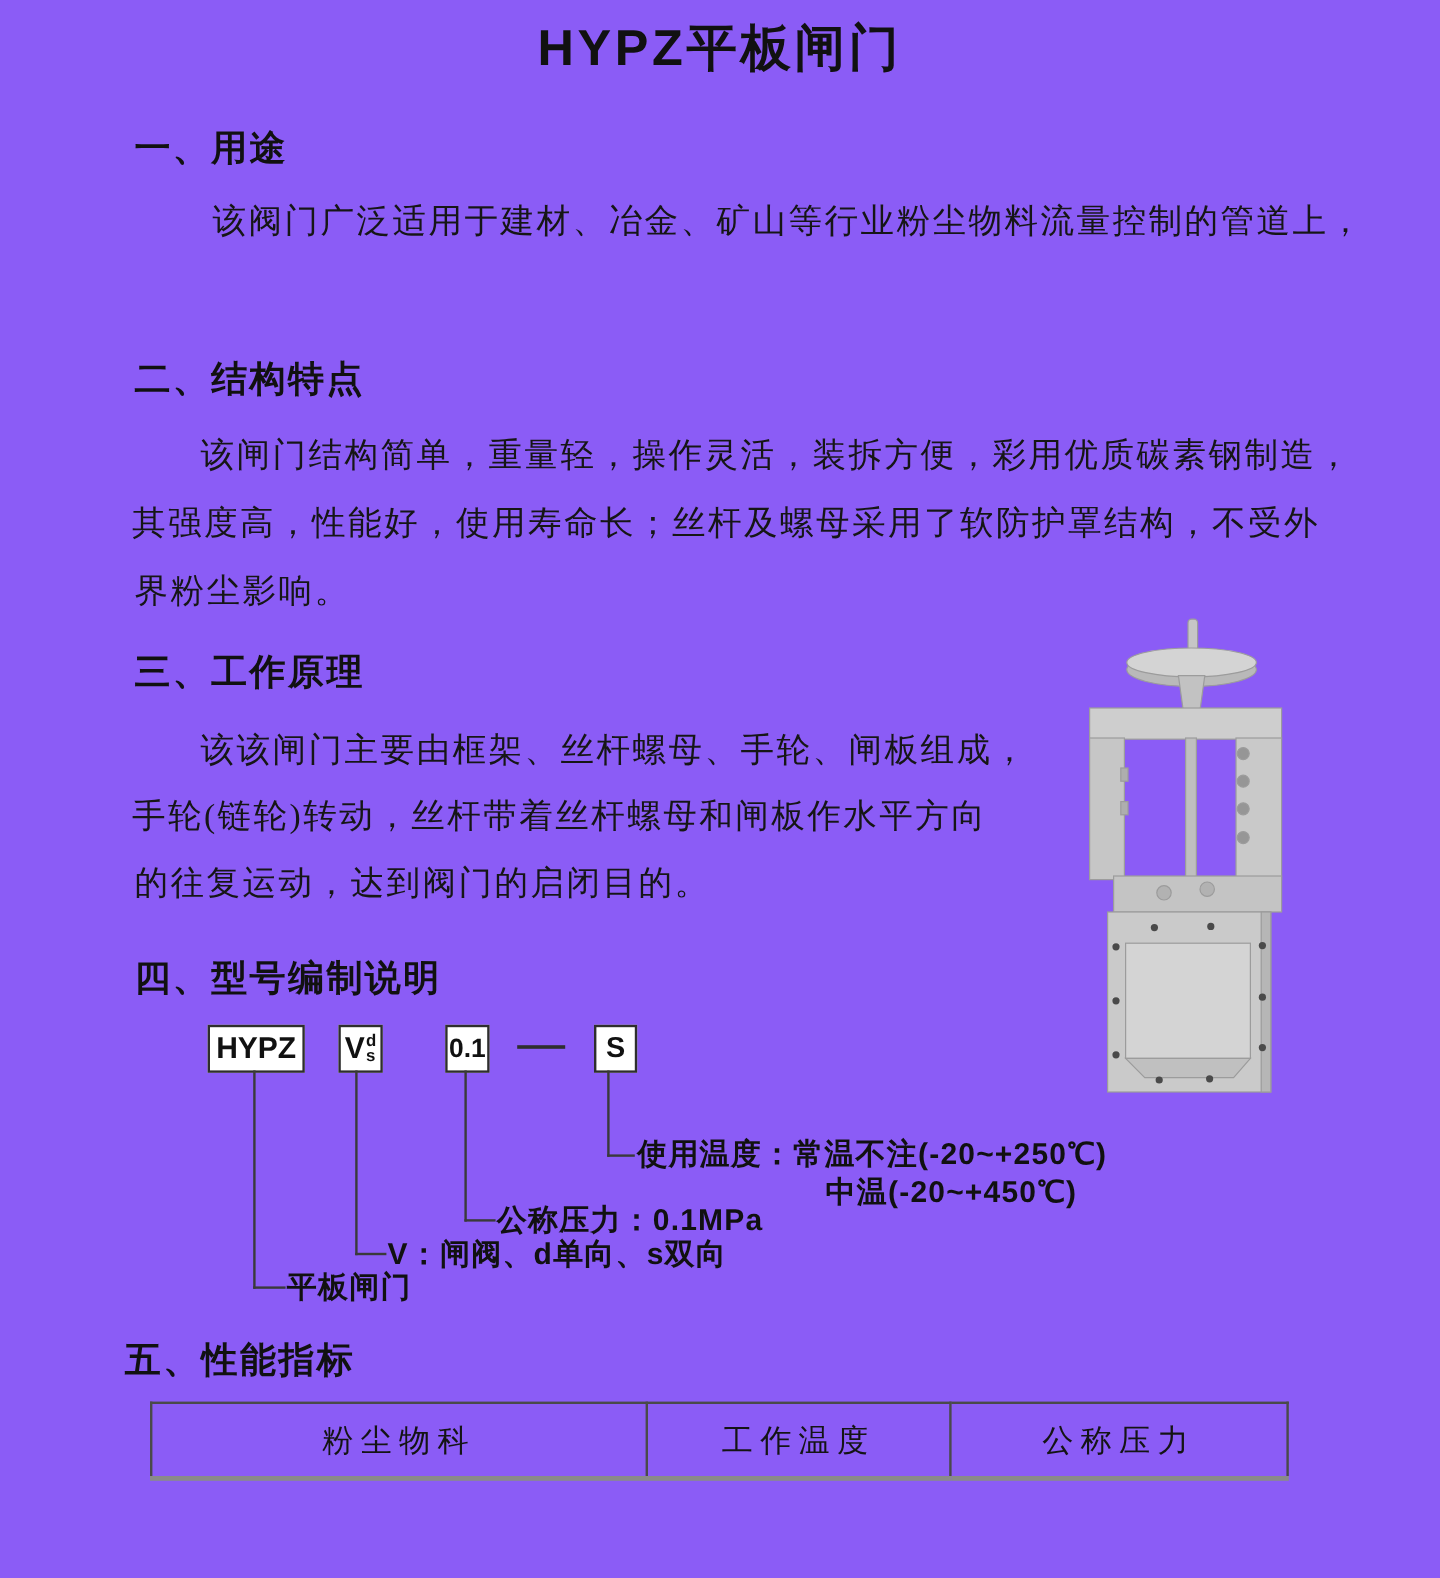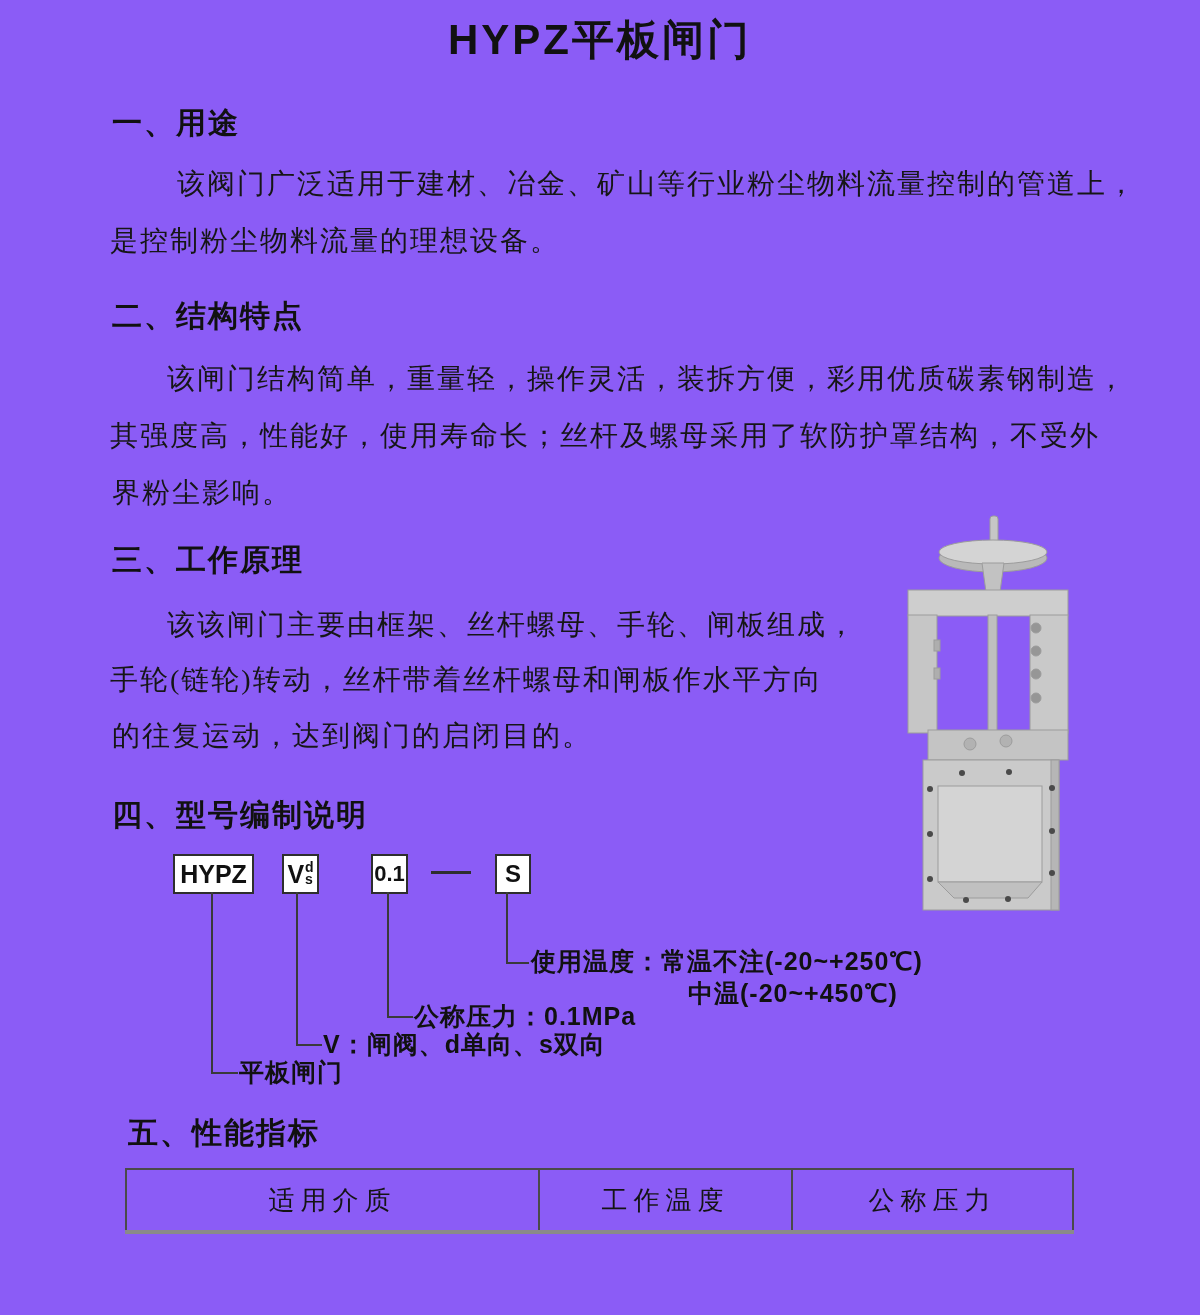--- a/index.html
+++ b/index.html
@@ -100,21 +100,20 @@
 </style>
 </head>
 <body>
 
 <div class="page">
 
   <div class="title">HYPZ平板闸门</div>
 
   <div class="h2" style="left:112px; top:103px">一、用途</div>
   <div class="body-line" style="left:177px; top:165px">该阀门广泛适用于建材、冶金、矿山等行业粉尘物料流量控制的管道上，</div>
-  <div class="body-line" style="left:110px; top:222px">是控制粉尘物料流量的理想设备。</div>
 
   <div class="h2" style="left:112px; top:296px">二、结构特点</div>
   <div class="body-line" style="left:167px; top:360px">该闸门结构简单，重量轻，操作灵活，装拆方便，彩用优质碳素钢制造，</div>
   <div class="body-line" style="left:110px; top:417px">其强度高，性能好，使用寿命长；丝杆及螺母采用了软防护罩结构，不受外</div>
   <div class="body-line" style="left:112px; top:474px">界粉尘影响。</div>
 
   <div class="h2" style="left:112px; top:540px">三、工作原理</div>
   <div class="body-line" style="left:110px; top:661px">手轮(链轮)转动，丝杆带着丝杆螺母和闸板作水平方向</div>
   <div class="body-line" style="left:167px; top:606px">该该闸门主要由框架、丝杆螺母、手轮、闸板组成，</div>
   <div class="body-line" style="left:112px; top:717px">的往复运动，达到阀门的启闭目的。</div>
@@ -175,30 +174,30 @@
   <div class="leader" style="left:387px; top:892px; width:24px; height:124px"></div>
   <div class="leader" style="left:296px; top:892px; width:24px; height:152px"></div>
   <div class="leader" style="left:211px; top:892px; width:25px; height:180px"></div>
 
   <div class="dlabel" style="left:531px; top:945px">使用温度：常温不注(-20~+250℃)</div>
   <div class="dlabel" style="left:688px; top:977px">中温(-20~+450℃)</div>
   <div class="dlabel" style="left:414px; top:1000px">公称压力：0.1MPa</div>
   <div class="dlabel" style="left:323px; top:1028px">V：闸阀、d单向、s双向</div>
   <div class="dlabel" style="left:239px; top:1056px">平板闸门</div>
 
-  <div class="h2" style="left:128px; top:1113px">五、性能指标</div>
+  <div class="h2" style="left:104px; top:1113px">五、性能指标</div>
 
   <table class="perf">
     <colgroup>
       <col style="width:413px">
         <col style="width:253px">
         <col style="width:281px">
     </colgroup>
     <tbody>
         <tr class="hdr">
-      <td>适用介质</td>
+      <td>粉尘物科</td>
       <td>工作温度</td>
       <td>公称压力</td>
     </tr>
   </tbody>
     </table>
 
 </div>
 
 </body></html>

